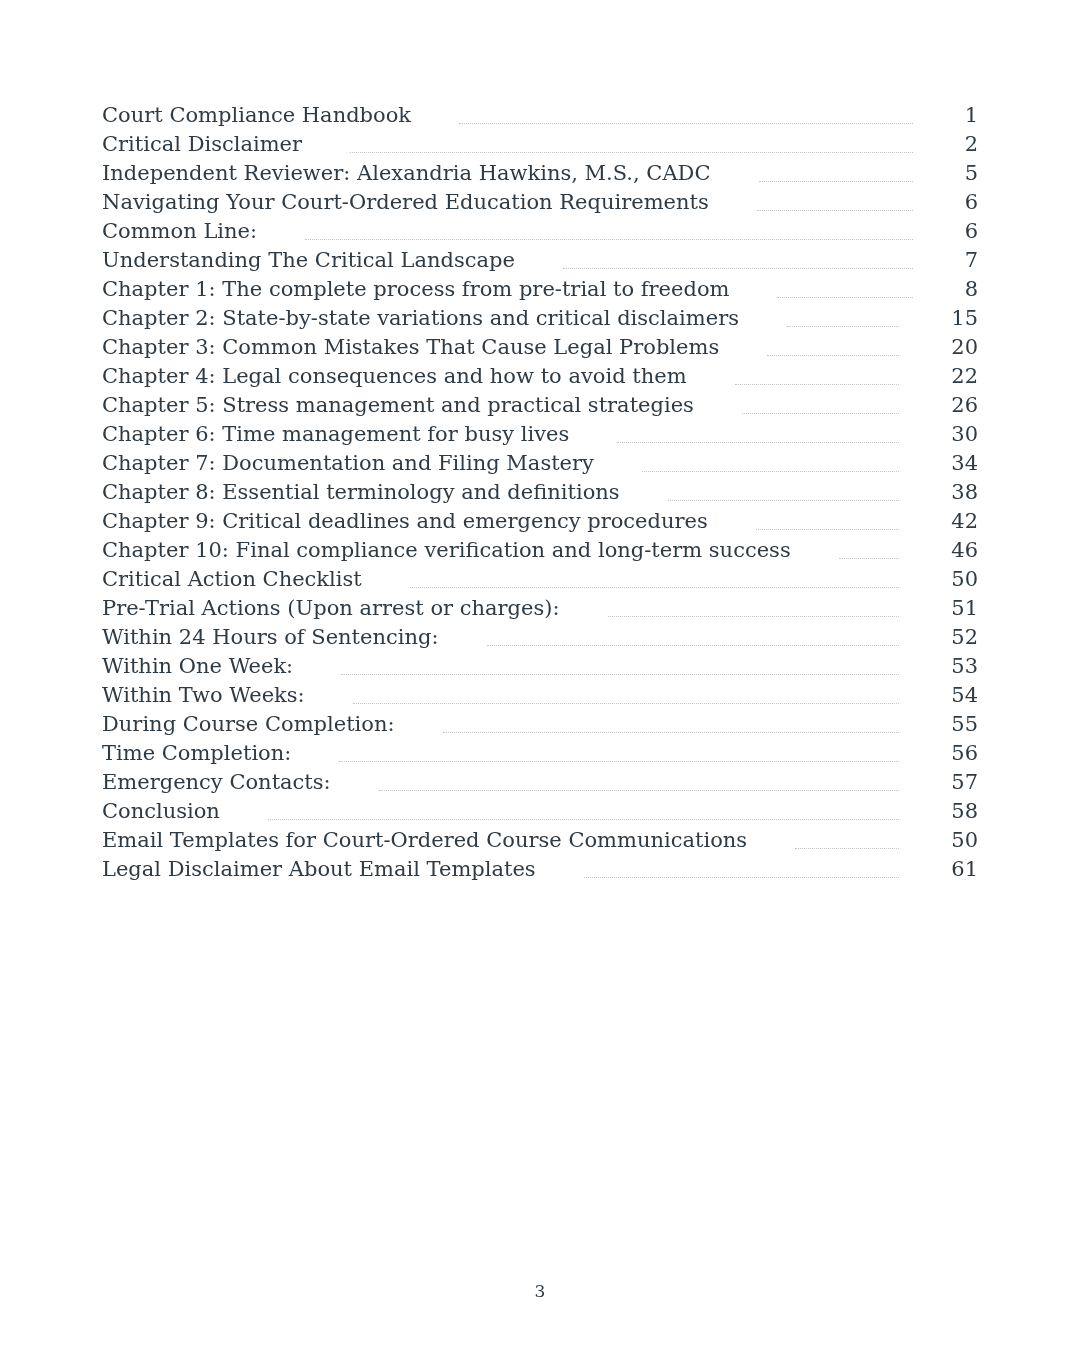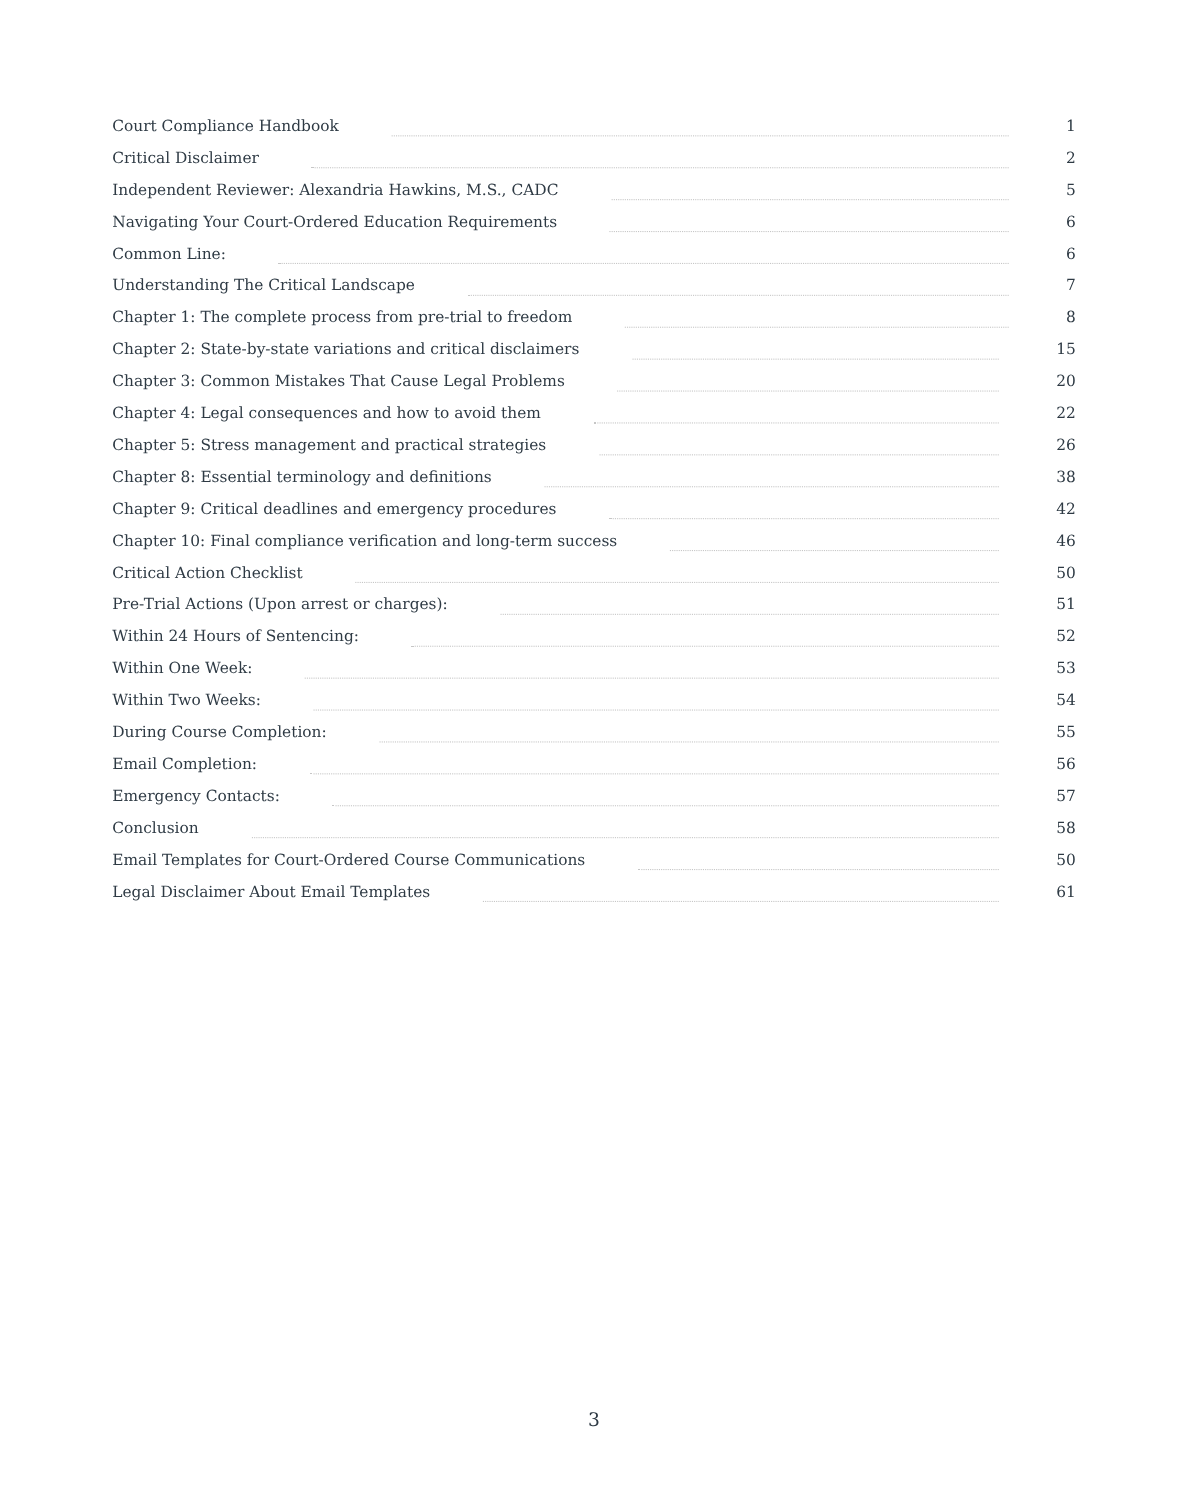--- a/index.html
+++ b/index.html
@@ -18,21 +18,21 @@
   }
   .toc {
     position: absolute;
     left: 102px;
     right: 102px;
     top: 101px;
   }
   .toc-row {
     display: flex;
     align-items: baseline;
-    font-size: 14px;
+    font-size: 21px;
     line-height: 29px;
     white-space: nowrap;
     gap: 36px;
   }
   .toc-title {
     flex: 0 0 auto;
   }
   .leader {
     flex: 1 1 auto;
     align-self: stretch;
@@ -108,20 +108,30 @@
       <span class="toc-title">Chapter 4: Legal consequences and how to avoid them</span>
       <span class="leader"></span>
       <span class="toc-page">22</span>
     </div>
       <div class="toc-row">
       <span class="toc-title">Chapter 5: Stress management and practical strategies</span>
       <span class="leader"></span>
       <span class="toc-page">26</span>
     </div>
       <div class="toc-row">
+      <span class="toc-title">Chapter 6: Time management for busy lives</span>
+      <span class="leader"></span>
+      <span class="toc-page">30</span>
+    </div>
+      <div class="toc-row">
+      <span class="toc-title">Chapter 7: Documentation and Filing Mastery</span>
+      <span class="leader"></span>
+      <span class="toc-page">34</span>
+    </div>
+      <div class="toc-row">
       <span class="toc-title">Chapter 8: Essential terminology and definitions</span>
       <span class="leader"></span>
       <span class="toc-page">38</span>
     </div>
       <div class="toc-row">
       <span class="toc-title">Chapter 9: Critical deadlines and emergency procedures</span>
       <span class="leader"></span>
       <span class="toc-page">42</span>
     </div>
       <div class="toc-row">
@@ -153,21 +163,21 @@
       <span class="toc-title">Within Two Weeks:</span>
       <span class="leader"></span>
       <span class="toc-page">54</span>
     </div>
       <div class="toc-row">
       <span class="toc-title">During Course Completion:</span>
       <span class="leader"></span>
       <span class="toc-page">55</span>
     </div>
       <div class="toc-row">
-      <span class="toc-title">Email Completion:</span>
+      <span class="toc-title">Time Completion:</span>
       <span class="leader"></span>
       <span class="toc-page">56</span>
     </div>
       <div class="toc-row">
       <span class="toc-title">Emergency Contacts:</span>
       <span class="leader"></span>
       <span class="toc-page">57</span>
     </div>
       <div class="toc-row">
       <span class="toc-title">Conclusion</span>

